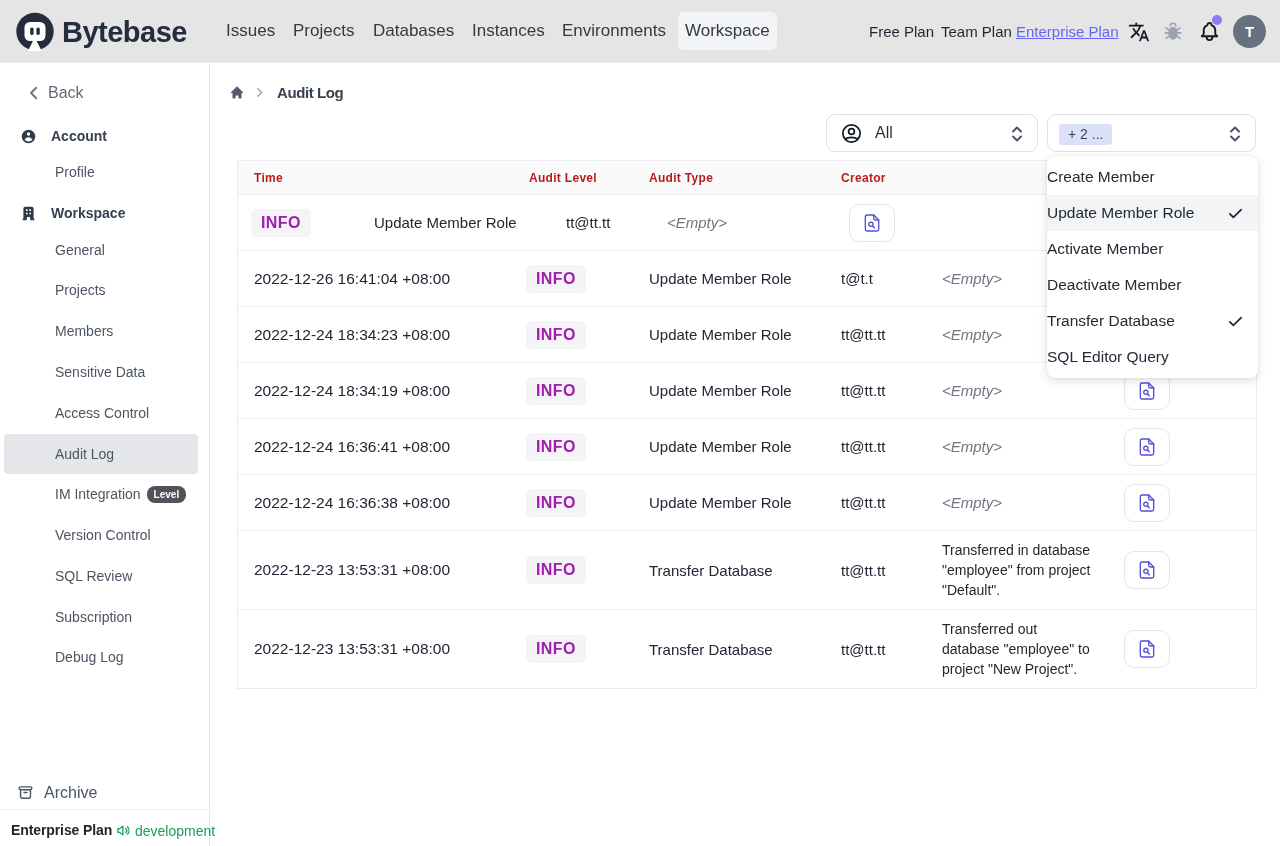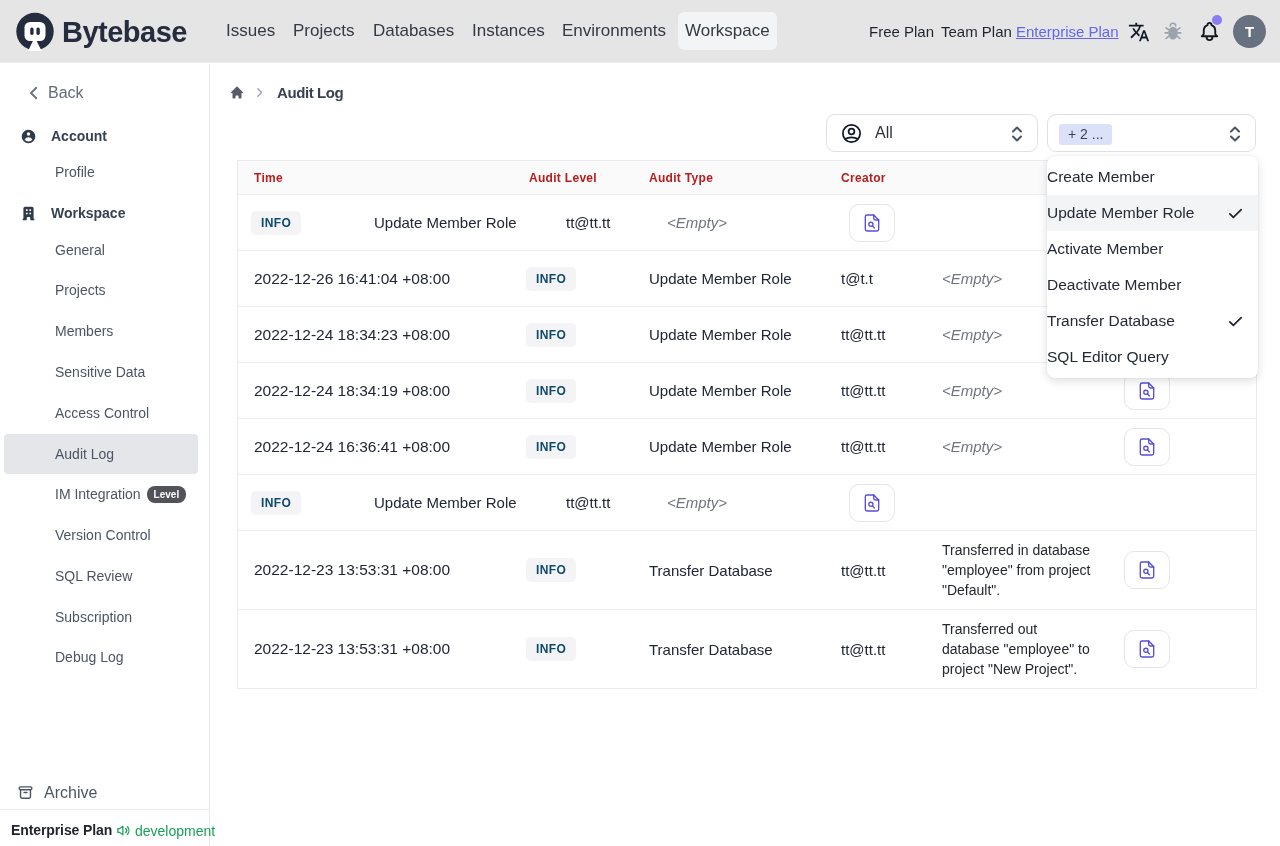--- a/index.html
+++ b/index.html
@@ -59,22 +59,22 @@
 .tc { flex:none; padding-left:16px; display:flex; align-items:center; }
 .c1 { width:275px; } .c2 { width:120px; } .c3 { width:192px; }
 .c4 { width:101px; } .c5 { width:183px; } .c6 { width:146px; padding-left:15px; }
 .hd .tc { font-size:12px; font-weight:bold; color:#b91c1c; letter-spacing:0.3px; }
 .r56 { height:56px; } .r79 { height:79px; }
 .time { font-size:15.5px; color:#202634; white-space:nowrap; }
 .atype { font-size:15px; color:#202634; white-space:nowrap; }
 .creator { font-size:15px; color:#202634; }
 .cmt { font-size:14px; color:#23272e; line-height:20px; }
 .empty { font-size:15px; color:#6f7480; font-style:italic; }
-.badge { display:inline-block; margin-left:-3px; font-size:12px; font-weight:bold; letter-spacing:0.4px;
-  color:#0c4a6e; background:#f4f4f6; border-radius:5px; padding:5px 10px; }
+.badge { display:inline-block; margin-left:-3px; font-size:16px; font-weight:bold; letter-spacing:0.4px;
+  color:#a21caf; background:#f4f4f6; border-radius:5px; padding:5px 10px; }
 .docbtn { width:46px; height:38px; border:1px solid #e4e4e9; border-radius:10px;
   display:flex; align-items:center; justify-content:center; background:#fff; }
 
 
 #ent-foot { position:absolute; left:11px; top:822px; font-size:14px; font-weight:bold; letter-spacing:-0.1px; color:#20252e; }
 #dev-foot { position:absolute; left:135px; top:823px; font-size:14px; color:#18a058; }
 </style>
 </head>
 <body>
 <div id="page">
@@ -321,20 +321,23 @@
             <svg width="16" height="18" viewBox="0 0 16 18" fill="none" stroke="#574ed8" stroke-width="1.35" stroke-linecap="round" stroke-linejoin="round">
               <path d="M9.7 1H3.1C2.1 1 1.3 1.8 1.3 2.8v12.4c0 1 .8 1.8 1.8 1.8h9.8c1 0 1.8-.8 1.8-1.8V6z"></path>
               <path d="M9.7 1v3.3c0 .9.7 1.7 1.7 1.7h3.3"></path>
               <circle cx="6.9" cy="10.3" r="2.1"></circle>
               <path d="M8.5 11.9l2 2"></path>
             </svg>
           </div>
         </div>
     </div>
     <div class="trow r56">
+      <div class="tc c1">
+          <span class="time">2022-12-24 16:36:38 +08:00</span>
+        </div>
       <div class="tc c2">
           <span class="badge">INFO</span>
         </div>
       <div class="tc c3">
           <span class="atype">Update Member Role</span>
         </div>
       <div class="tc c4">
           <span class="creator">tt@tt.tt</span>
         </div>
       <div class="tc c5">

